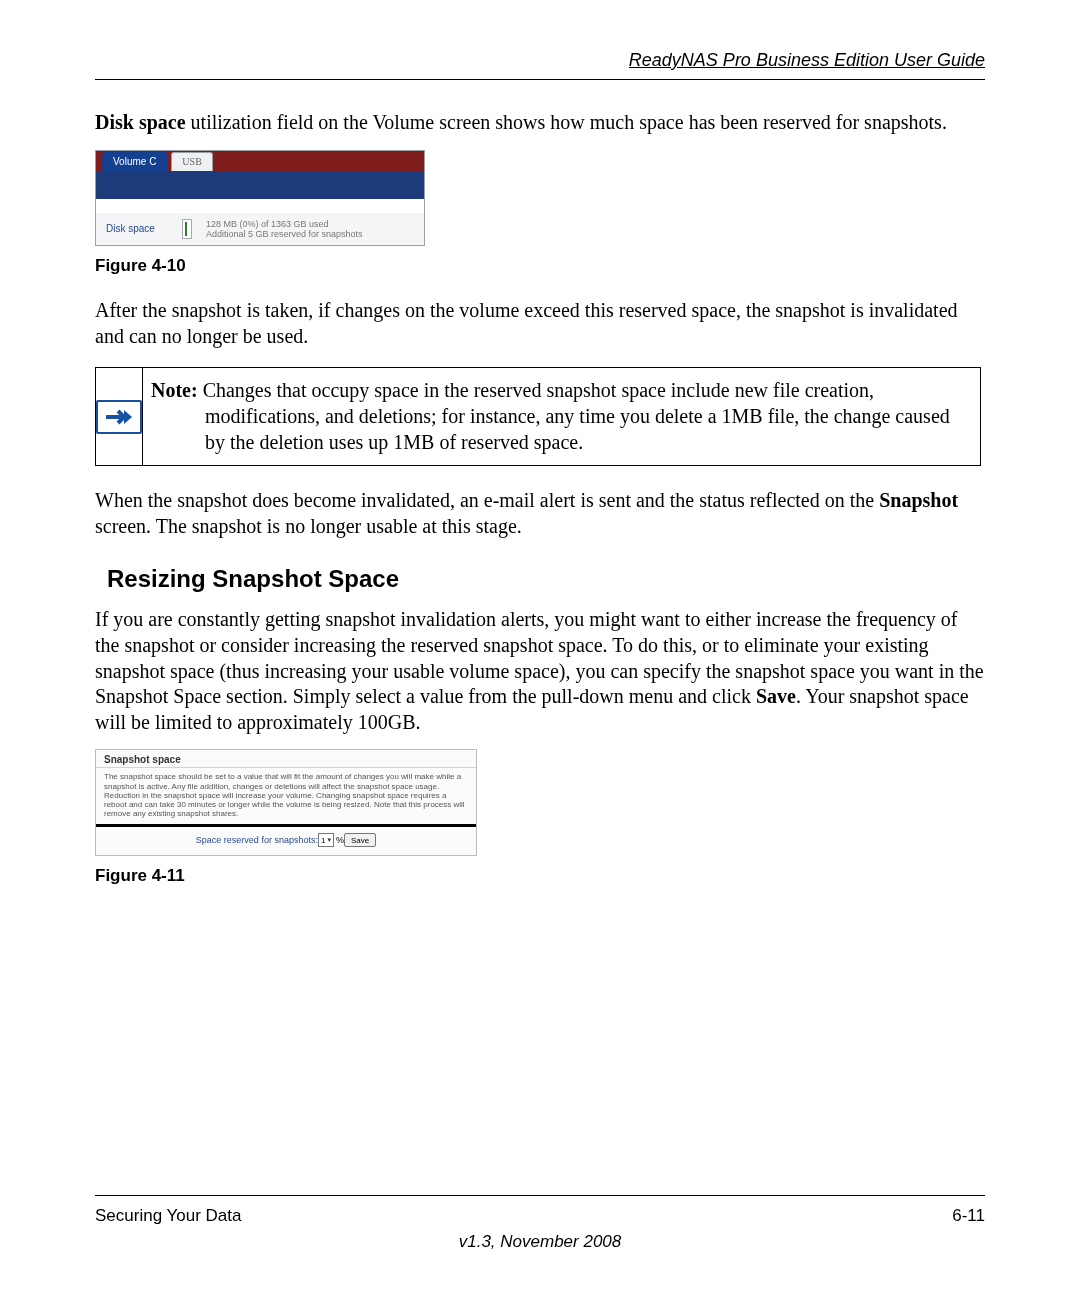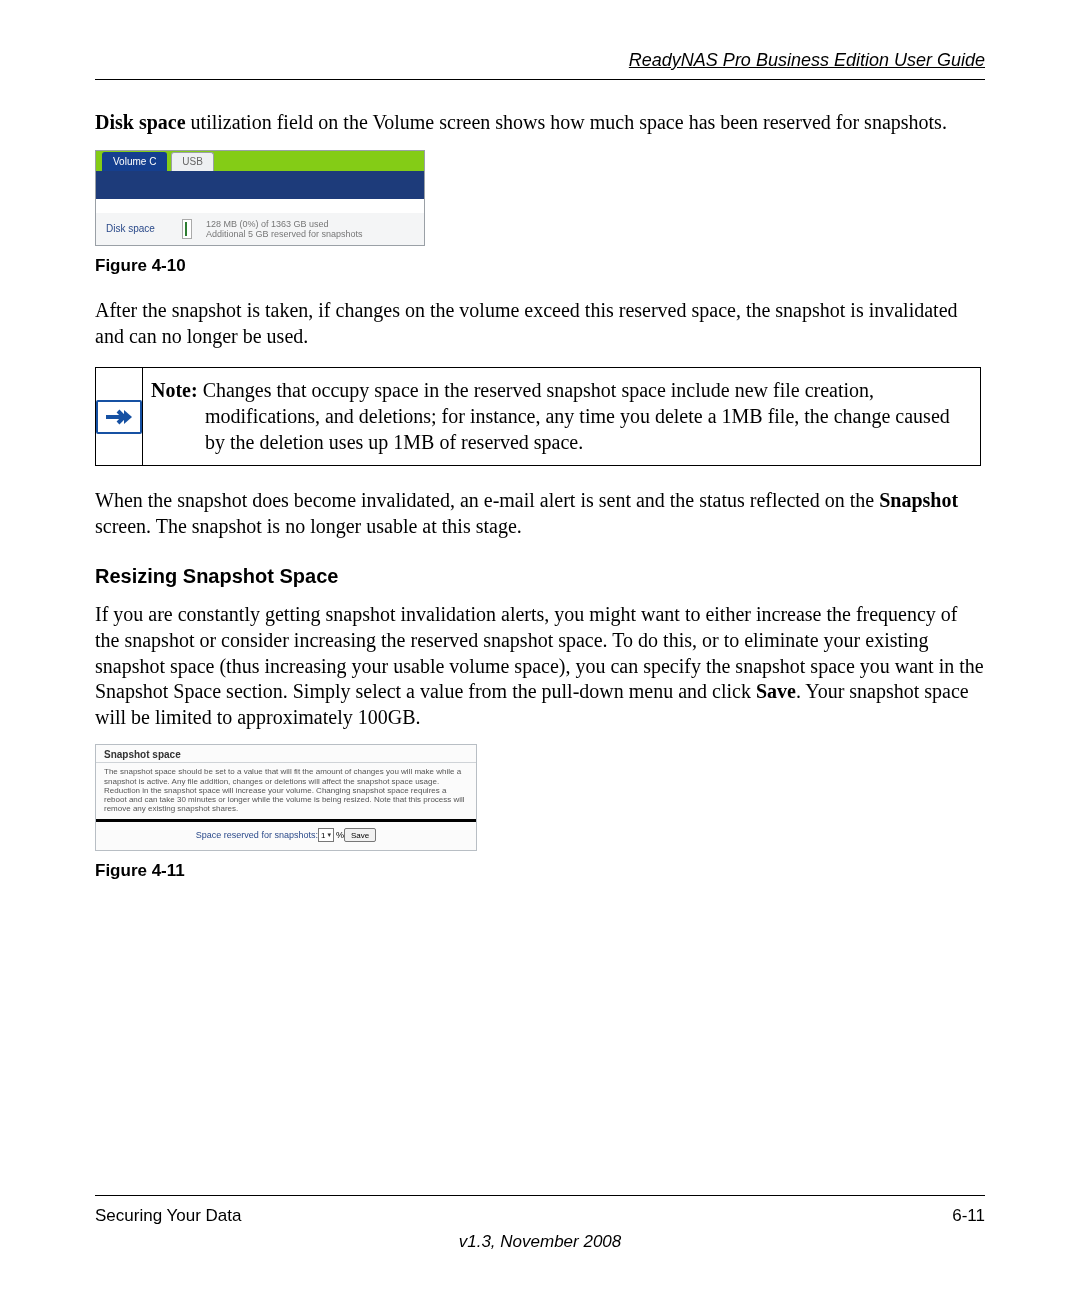--- a/index.html
+++ b/index.html
@@ -40,35 +40,35 @@
   }
   .fig-caption {
     font-family: Arial, Helvetica, sans-serif;
     font-weight: bold;
     font-size: 17px;
     margin: 10px 0 22px 0;
   }
   .heading {
     font-family: Arial, Helvetica, sans-serif;
     font-weight: bold;
-    font-size: 20px;
-    margin: 26px 0 14px 0;
+    font-size: 24px;
+    margin: 26px 0 14px 12px;
   }
 
   
   .fig10 {
     width: 328px;
     border: 1px solid #9aa0a6;
     margin-top: 8px;
     font-family: "Segoe UI", Tahoma, sans-serif;
     font-size: 11px;
   }
   .fig10-tabbar {
     height: 20px;
-    background: #84cc16;
+    background: #7f1d1d;
     display: flex;
     align-items: flex-end;
     padding-left: 6px;
     gap: 4px;
   }
   .fig10-tab {
     height: 18px;
     padding: 0 10px;
     border: 1px solid #9aa0a6;
     border-bottom: none;
@@ -78,20 +78,21 @@
     font-size: 10px;
   }
   .fig10-tab.active {
     background: #153f8f;
     color: #fff;
     border-color: #153f8f;
   }
   .fig10-tab.inactive {
     background: #eef0f2;
     color: #666;
+    font-family: Liberation Serif, serif;
   }
   .fig10-bluebar {
     height: 28px;
     background: #1d3b7a;
   }
   .fig10-white {
     height: 14px;
     background: #fff;
   }
   .fig10-row {

